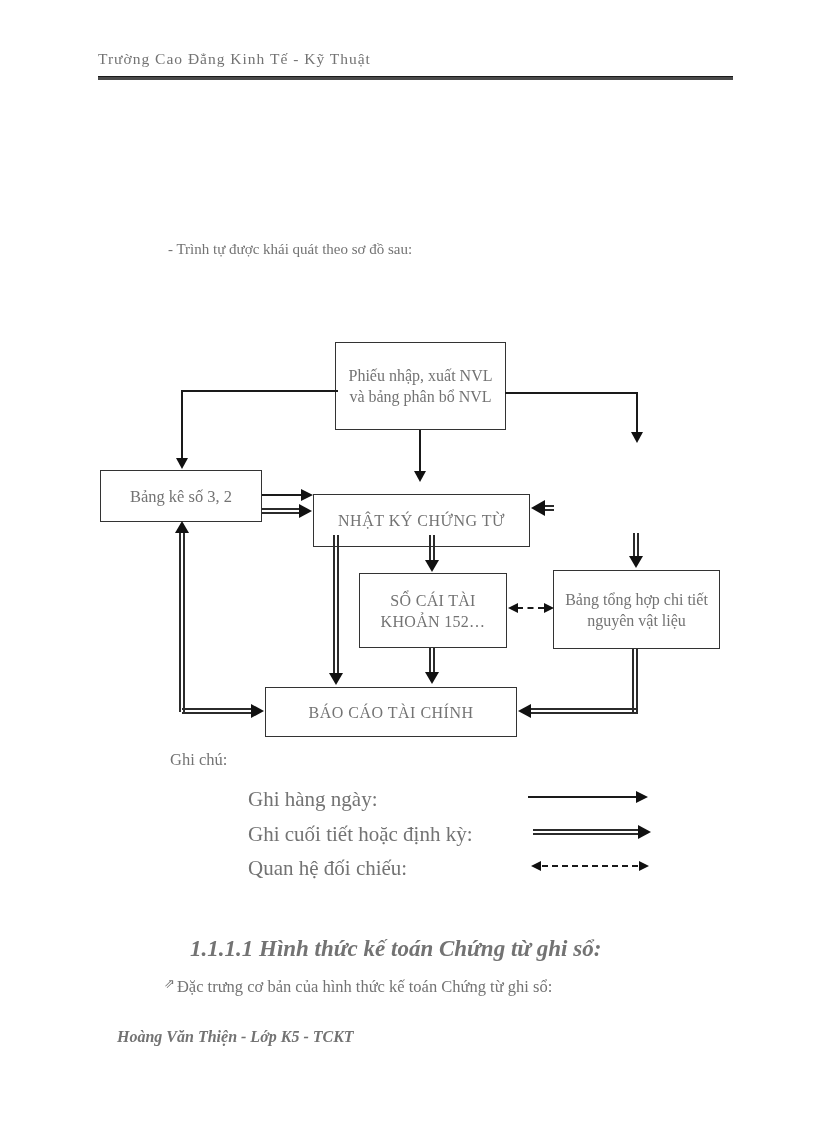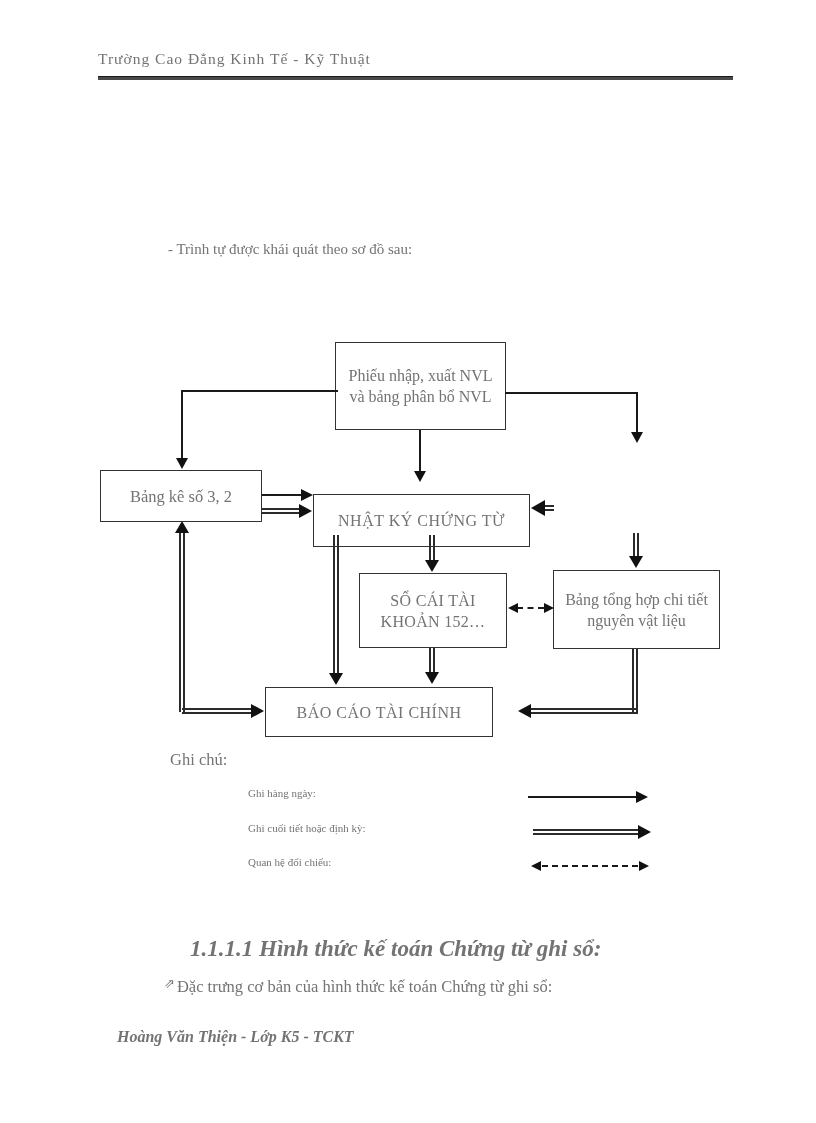--- a/index.html
+++ b/index.html
@@ -21,42 +21,42 @@
     display:flex; align-items:center; justify-content:center;
     text-align:center; font-size:16px; line-height:21px; padding:2px 5px;
     box-sizing:border-box;
   }
   #box-phieu{left:335px; top:342px; width:171px; height:88px;}
   #box-bangke{left:100px; top:470px; width:162px; height:52px; white-space:nowrap; font-size:16.5px;}
   #box-nhatky{left:313px; top:482px; width:217px; height:53px; white-space:nowrap; letter-spacing:.5px;margin-top:12px;}
   #box-sothe{left:553px; top:444px; width:169px; height:89px;}
   #box-socai{left:359px; top:573px; width:148px; height:75px; letter-spacing:.3px;}
   #box-bth{left:553px; top:570px; width:167px; height:79px;}
-  #box-baocao{left:265px; top:687px; width:228px; height:50px; white-space:nowrap; letter-spacing:.5px;}
+  #box-baocao{left:265px; top:687px; width:252px; height:50px; white-space:nowrap; letter-spacing:.5px;}
   
   .sl{position:absolute; background:#1a1a1a;}
   .dblh{position:absolute; height:6px; box-sizing:border-box;
         border-top:2px solid #2b2b2b; border-bottom:2px solid #2b2b2b;}
   .dblv{position:absolute; width:6px; box-sizing:border-box;
         border-left:2px solid #2b2b2b; border-right:2px solid #2b2b2b;}
   .dash{position:absolute; height:0; border-top:2px dashed #1a1a1a;}
   
   .arr{position:absolute; width:0; height:0;}
   .a-down{border-left:6px solid transparent; border-right:6px solid transparent; border-top:11px solid #111;}
   .a-down-big{border-left:7px solid transparent; border-right:7px solid transparent; border-top:12px solid #111;}
   .a-up-big{border-left:7px solid transparent; border-right:7px solid transparent; border-bottom:12px solid #111;}
   .a-right{border-top:6px solid transparent; border-bottom:6px solid transparent; border-left:12px solid #111;}
   .a-right-big{border-top:7px solid transparent; border-bottom:7px solid transparent; border-left:13px solid #111;}
   .a-left-big{border-top:7px solid transparent; border-bottom:7px solid transparent; border-right:13px solid #111;}
   .a-left-fat{border-top:8px solid transparent; border-bottom:8px solid transparent; border-right:14px solid #111;}
   .a-right-sm{border-top:5px solid transparent; border-bottom:5px solid transparent; border-left:10px solid #111;}
   .a-left-sm{border-top:5px solid transparent; border-bottom:5px solid transparent; border-right:10px solid #111;}
   
   #legend-title{left:170px; top:750px; font-size:16.5px;}
-  .leg-label{position:absolute; left:248px; font-size:11px;}
+  .leg-label{position:absolute; left:248px; font-size:21px;}
   
   #sec-head{left:190px; top:936px; font-size:23px; font-weight:bold; font-style:italic;}
   #sec-para{left:164px; top:976px; font-size:16.5px;}
   #sec-para .bullet{font-family:"DejaVu Sans",sans-serif; font-size:13px; vertical-align:4px; margin-right:2px;}
   
   #footer{left:117px; top:1028px; font-size:16px; font-weight:bold; font-style:italic;}
 </style>
 </head>
 <body>
 

